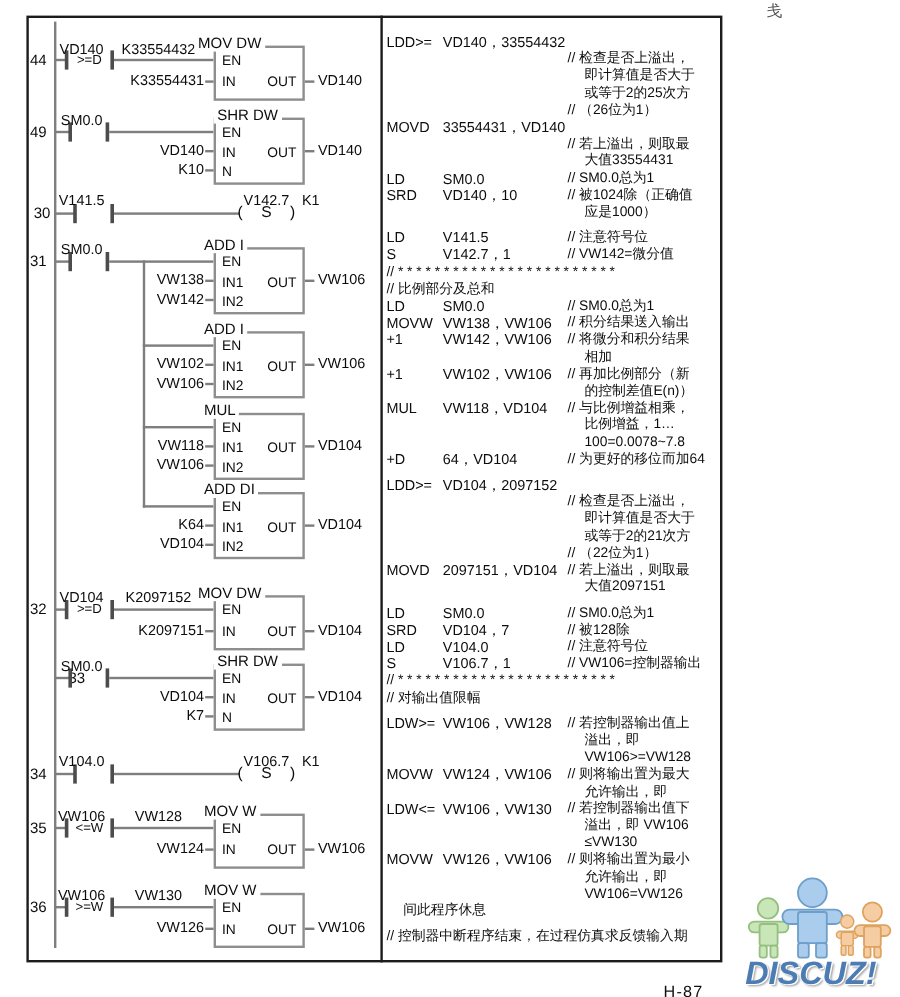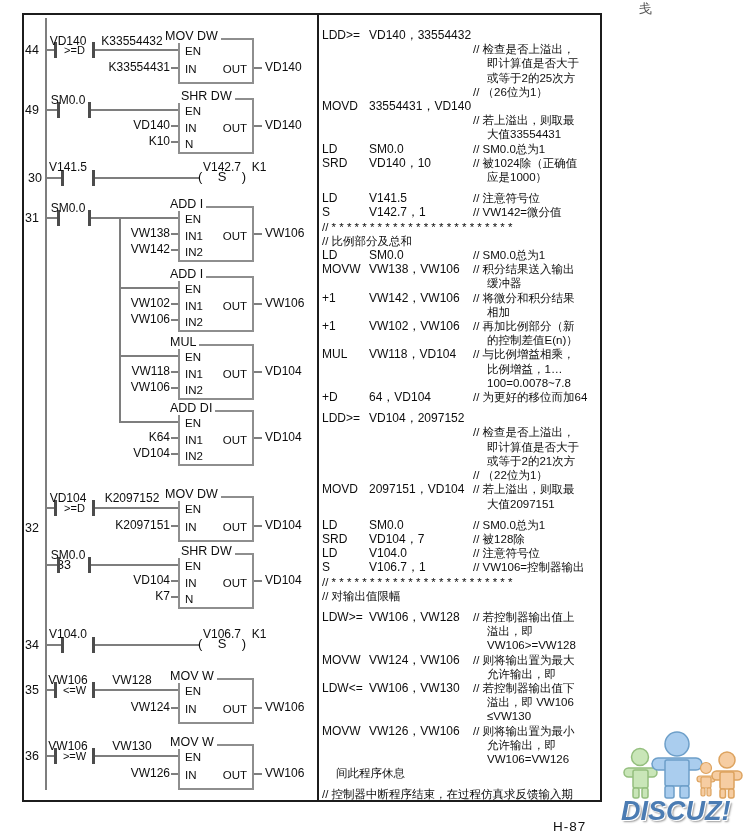--- a/index.html
+++ b/index.html
@@ -165,21 +165,21 @@
     <span class="pin p3">IN2</span>
     <span class="pin po2">OUT</span>
   </div>
   <div class="lbl rlbl" style="left:98px;top:431px;width:72px;">K64</div>
   <div class="w" style="left:171px;top:437px;width:7px;"></div>
   <div class="lbl rlbl" style="left:98px;top:447px;width:72px;">VD104</div>
   <div class="w" style="left:171px;top:453px;width:7px;"></div>
   <div class="w" style="left:254px;top:437px;width:8px;"></div>
   <div class="lbl" style="left:265px;top:431px;">VD104</div>
 
-  <div class="num" style="top:501px;margin-top:20px;">32</div>
+  <div class="num" style="top:501px;">32</div>
   <div class="w" style="left:46px;top:507px;width:9px;"></div>
   <i class="bar" style="left:54px;top:500px;"></i>
   <i class="bar" style="left:92px;top:500px;"></i>
   <div class="cmpop" style="left:57px;top:502px;">&gt;=D</div>
   <div class="lbl clbl" style="left:40px;top:492px;width:56px;">VD104</div>
   <div class="lbl clbl" style="left:92px;top:492px;width:80px;">K2097152</div>
   <div class="w" style="left:95px;top:507px;width:83px;"></div>
   <div class="box h46" style="left:178px;top:496px;">
     <span class="bt" style="left:-18px;">MOV DW</span>
     <span class="pin p1">EN</span>
@@ -373,26 +373,20 @@
 
       </div>
 
       <div class="stl-row">
         <span class="op">MOVW</span>
         <span class="args">VW138，VW106</span>
         <span class="comment">// 积分结果送入输出</span>
 
       </div>
 
-      <div class="stl-row cont">
-        <span class="op"></span>
-        <span class="args"></span>
-        <span class="comment">缓冲器</span>
-
-      </div>
 
       <div class="stl-row">
         <span class="op">+1</span>
         <span class="args">VW142，VW106</span>
         <span class="comment">// 将微分和积分结果</span>
 
       </div>
 
       <div class="stl-row cont">
         <span class="op"></span>

